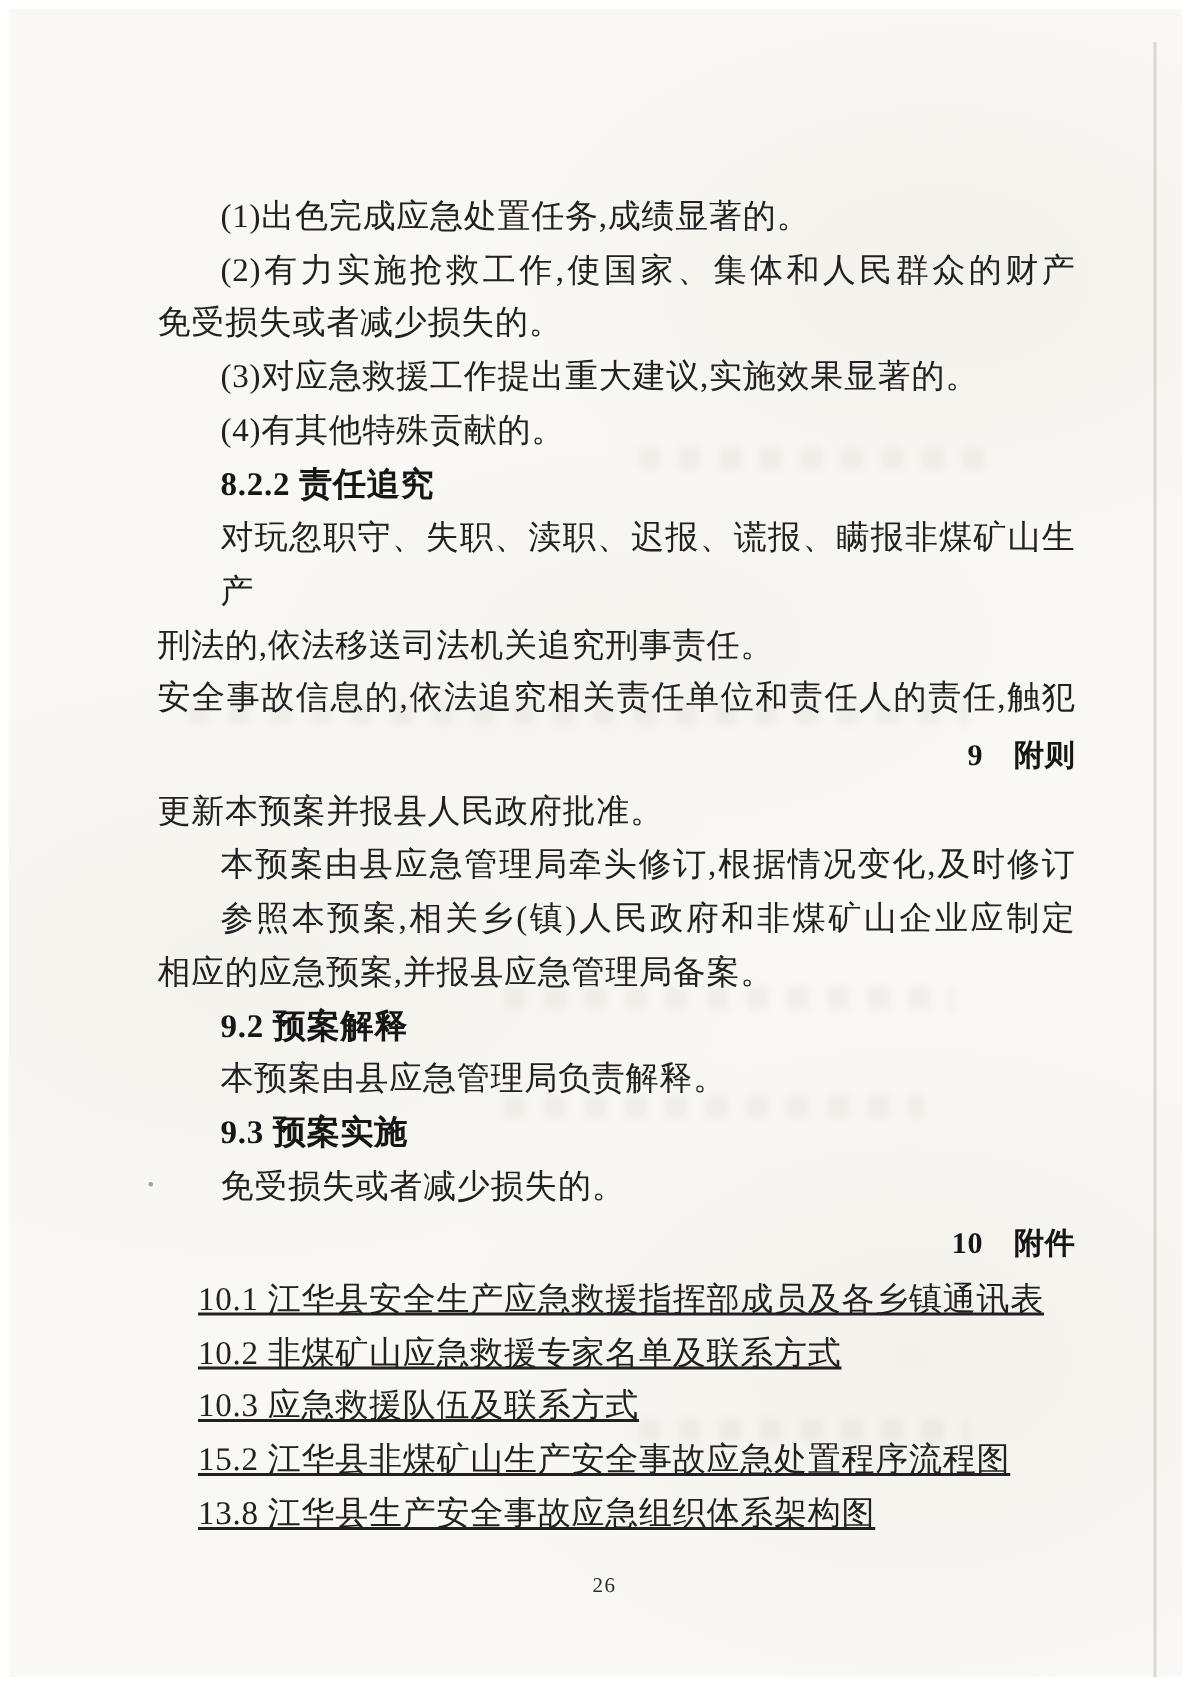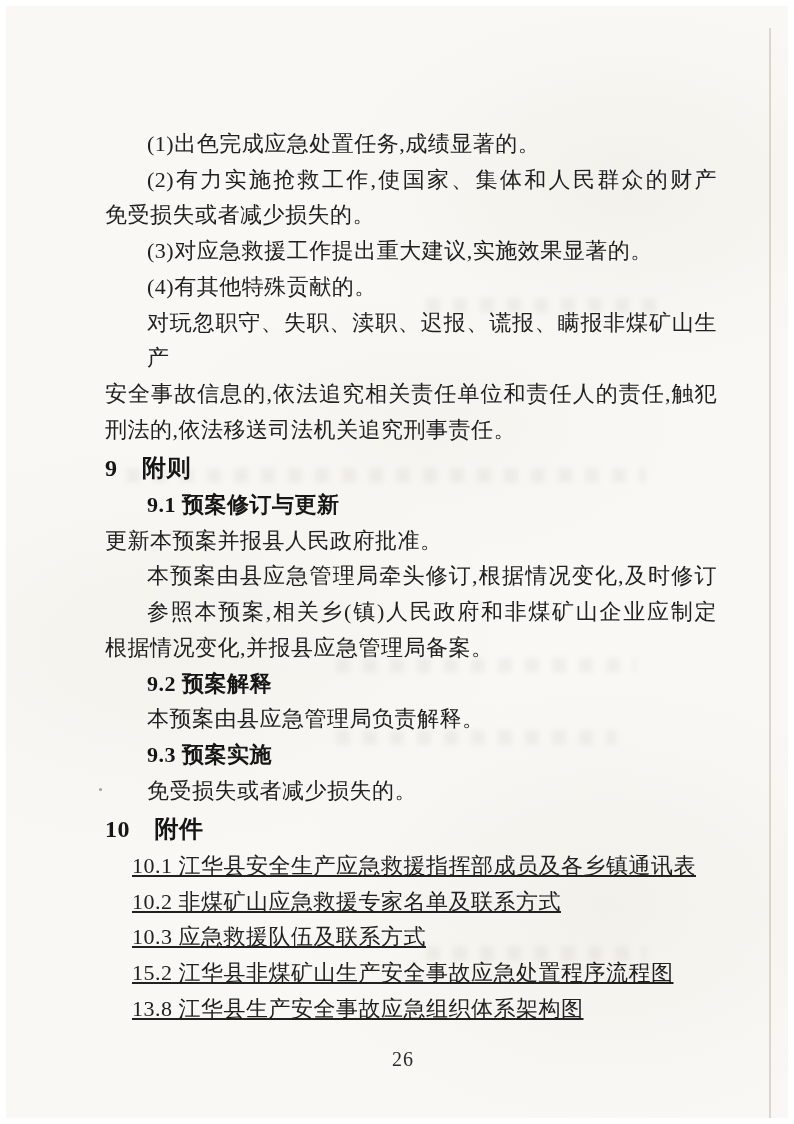--- a/index.html
+++ b/index.html
@@ -63,33 +63,33 @@
     text-align-last: justify;
   }
   .p-first.justify { text-align-last: justify; }
   .h-sub {
     font-weight: 700;
     padding-left: 42px;
     color: #161616;
   }
   .h-center {
     font-weight: 700;
-    text-align: left;
-    font-size: 24px;
+    text-align: right;
+    font-size: 20px;
     margin-top: 4px;
     color: #161616;
   }
   #page-footer {
     position: absolute;
     left: 0; top: 1042px;
     width: 794px;
     text-align: center;
   }
   #page-number {
-    font-size: 20px;
+    font-size: 14px;
     color: #2a2a2a;
     letter-spacing: 1px;
   }
 </style>
 </head>
 <body>
 
 <div id="scan-page">
 
   <div class="scan-vline"></div>
@@ -99,29 +99,29 @@
   <div class="smudge" style="left:330px; top:724px; width:280px;"></div>
   <div class="smudge" style="left:420px; top:940px; width:220px;"></div>
   <div class="dot-artifact" style="left:93px; top:782px;"></div>
 
   <div id="doc-body" style="color: rgb(33, 33, 33);">
       <div class="line p-first">(1)出色完成应急处置任务,成绩显著的。</div>
       <div class="line p-first justify">(2)有力实施抢救工作,使国家、集体和人民群众的财产</div>
       <div class="line p-rest">免受损失或者减少损失的。</div>
       <div class="line p-first">(3)对应急救援工作提出重大建议,实施效果显著的。</div>
       <div class="line p-first">(4)有其他特殊贡献的。</div>
+      <div class="line h-sub">8.2.2 责任追究</div>
       <div class="line p-first justify">对玩忽职守、失职、渎职、迟报、谎报、瞒报非煤矿山生产</div>
+      <div class="line p-rest">刑法的,依法移送司法机关追究刑事责任。</div>
       <div class="line p-rest justify">安全事故信息的,依法追究相关责任单位和责任人的责任,触犯</div>
-      <div class="line p-rest">刑法的,依法移送司法机关追究刑事责任。</div>
       <div class="line h-center">9　附则</div>
-      <div class="line h-sub">9.1 预案修订与更新</div>
       <div class="line p-rest">更新本预案并报县人民政府批准。</div>
       <div class="line p-first justify">本预案由县应急管理局牵头修订,根据情况变化,及时修订</div>
       <div class="line p-first justify">参照本预案,相关乡(镇)人民政府和非煤矿山企业应制定</div>
-      <div class="line p-rest">根据情况变化,并报县应急管理局备案。</div>
+      <div class="line p-rest">相应的应急预案,并报县应急管理局备案。</div>
       <div class="line h-sub">9.2 预案解释</div>
       <div class="line p-first">本预案由县应急管理局负责解释。</div>
       <div class="line h-sub">9.3 预案实施</div>
       <div class="line p-first">免受损失或者减少损失的。</div>
       <div class="line h-center">10　附件</div>
       <div class="line list">10.1 江华县安全生产应急救援指挥部成员及各乡镇通讯表</div>
       <div class="line list">10.2 非煤矿山应急救援专家名单及联系方式</div>
       <div class="line list">10.3  应急救援队伍及联系方式</div>
       <div class="line list">15.2  江华县非煤矿山生产安全事故应急处置程序流程图</div>
       <div class="line list">13.8 江华县生产安全事故应急组织体系架构图</div>

